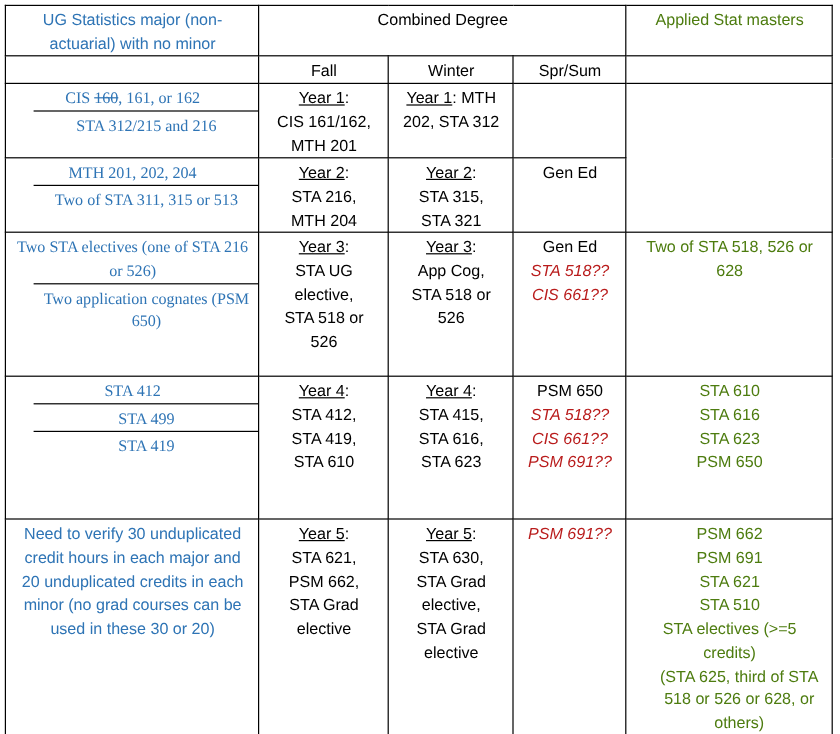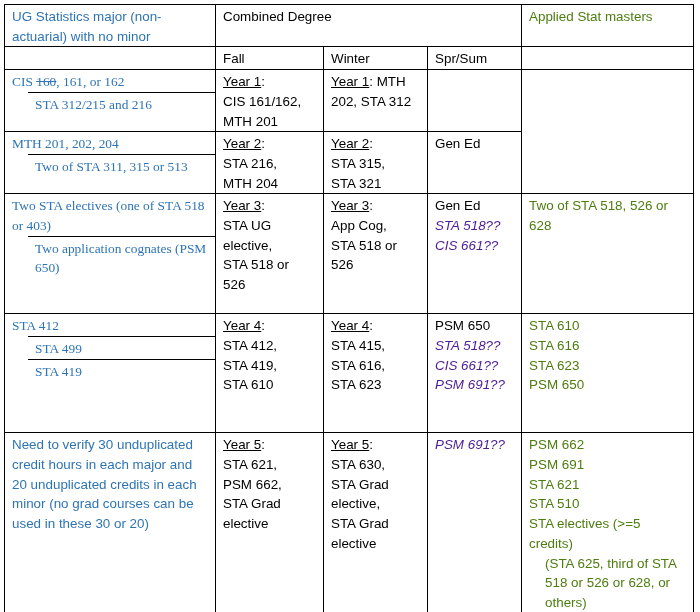--- a/index.html
+++ b/index.html
@@ -1,22 +1,22 @@
 <!DOCTYPE html>
 <html><head>
 <meta charset="utf-8">
 <style>
   html, body { margin: 0; padding: 0; background: #ffffff; }
   body { width: 700px; height: 612px; position: relative; overflow: hidden;
          font-family: "Liberation Sans", sans-serif; font-size: 13.4px; color: #000; }
   table { position: absolute; left: 4px; top: 4px; border-collapse: collapse; table-layout: fixed; width: 689px; }
-  td { border: 1.5px solid #000; vertical-align: top; padding: 2px 6px 0 7px; line-height: 19.7px; }
+  td { border: 1.5px solid #000; vertical-align: top; padding: 2px 6px 0 7px; line-height: 19.7px; text-align: center; }
   .blue { color: #2E74B5; }
   .orange { color: #4d7c0f; }
-  .yellow { color: #4c1d95; font-style: italic; }
+  .yellow { color: #b91c1c; font-style: italic; }
   .u { text-decoration: underline; }
   .strike { text-decoration: line-through; }
   .split { padding: 0; font-family: Liberation Serif, serif; }
   .split > div { padding: 2px 6px 0 7px; }
   .split > div + div { border-top: 1.5px solid #000; margin-left: 23px; }
   .indent { padding-left: 16px; display: block; }
   .line { display: block; }
 </style>
 </head>
 <body>
@@ -74,21 +74,21 @@
     <td>
       <span class="u">Year 2</span>:
       <span class="line">STA 315,</span>
       <span class="line">STA 321</span>
     </td>
     <td>Gen Ed</td>
   </tr>
 
   <tr style="height:120px">
     <td class="split blue">
-      <div>Two STA electives (one of STA 518 or 403)</div>
+      <div>Two STA electives (one of STA 216 or 526)</div>
       <div style="border-top:1.5px solid #000">Two application cognates (PSM 650)</div>
     </td>
     <td>
       <span class="u">Year 3</span>:
       <span class="line">STA UG</span>
       <span class="line">elective,</span>
       <span class="line">STA 518 or</span>
       <span class="line">526</span>
     </td>
     <td>

